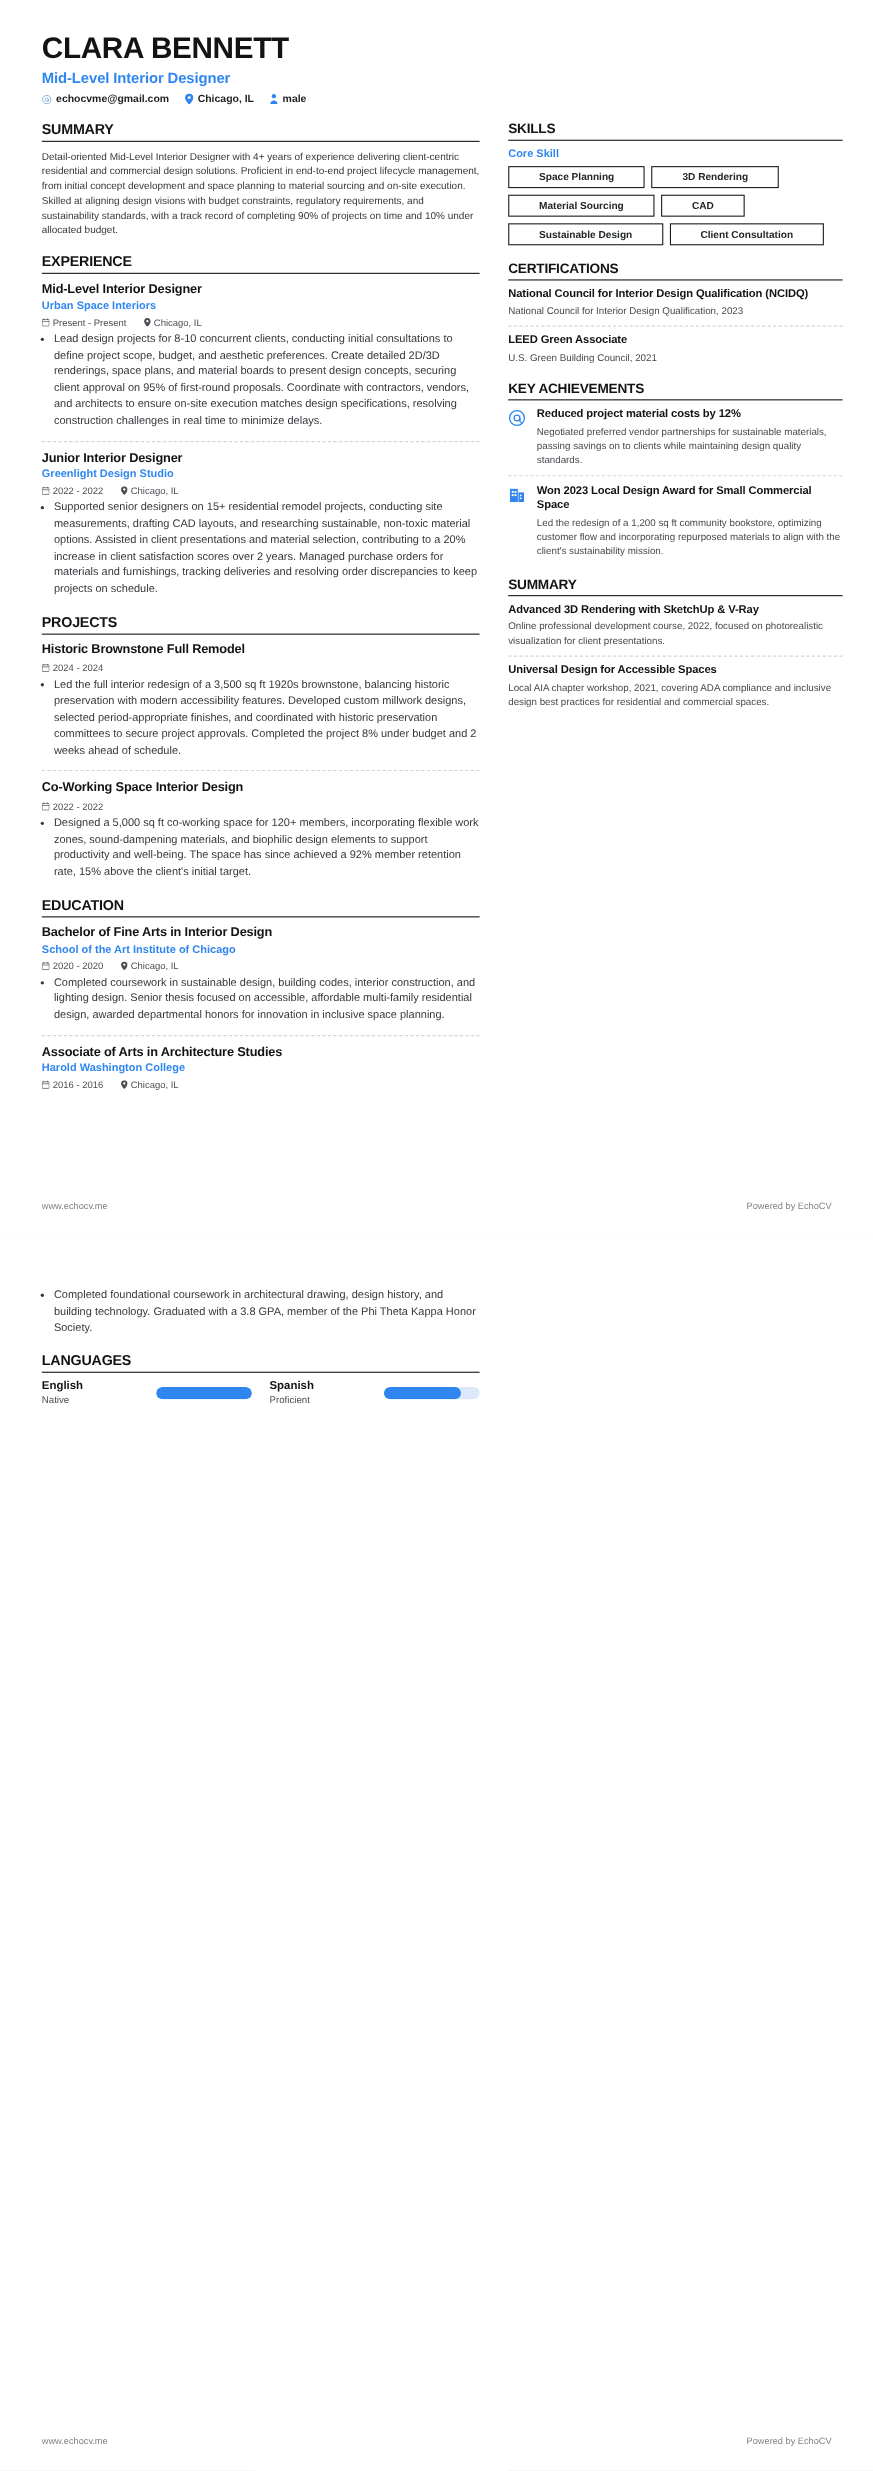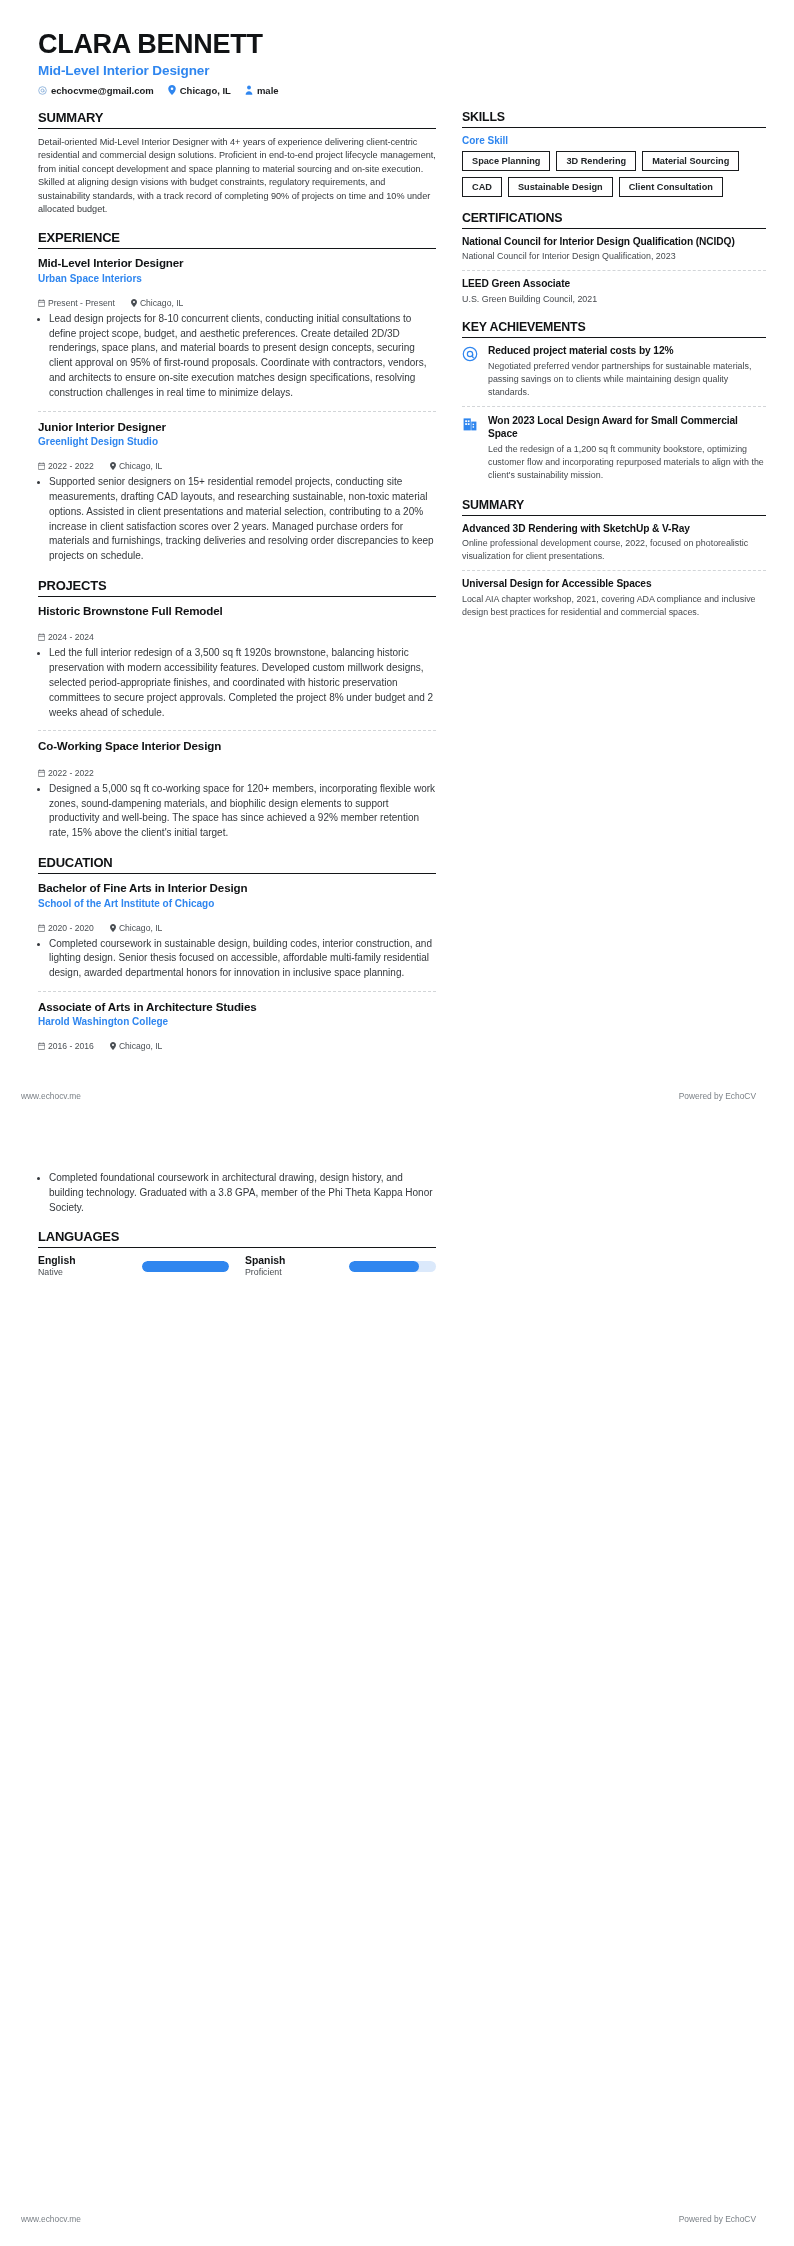--- a/index.html
+++ b/index.html
@@ -87,21 +87,21 @@
   .entry-org {
     font-size: 10px;
     font-weight: bold;
     color: #2f86ef;
     margin-top: 2px;
   }
   .meta-row {
     display: flex;
     align-items: center;
     gap: 16px;
-    margin-top: 14px;
+    margin-top: 4px;
     font-size: 8.6px;
     color: #4a4f54;
   }
   .meta-item { display: flex; align-items: center; gap: 3px; }
   .meta-item svg { display: block; }
 
   ul.bullets { margin-top: 4px; padding-left: 11px; }
   ul.bullets li {
     font-size: 10px;
     line-height: 1.48;
@@ -113,21 +113,21 @@
   
   .skill-group-label {
     font-size: 10px;
     font-weight: bold;
     color: #2f86ef;
     margin-bottom: 5px;
   }
   .tags { display: flex; flex-wrap: wrap; gap: 6px; }
   .tag {
     border: 1.2px solid #1a1c1e;
-    padding: 4px 9px;
+    padding: 4px 27px;
     font-size: 9.2px;
     font-weight: bold;
     color: #222629;
     background: #fff;
     white-space: nowrap;
   }
 
   
   .ritem { padding-bottom: 7px; margin-bottom: 7px; border-bottom: 1px dashed #d2d5d8; }
   .ritem:last-child { border-bottom: none; padding-bottom: 0; margin-bottom: 0; }
@@ -162,21 +162,21 @@
     height: 11px;
     border-radius: 6px;
     background: #dbe9fb;
     overflow: hidden;
   }
   .lang-fill { height: 100%; background: #2f86ef; border-radius: 6px; }
 
   
   .footer {
     position: absolute;
-    left: 21px;
+    left: 38px;
     right: 38px;
     bottom: 22px;
     display: flex;
     justify-content: space-between;
     align-items: center;
     font-size: 8.4px;
     color: #7b8187;
   }
 </style>
 </head>

